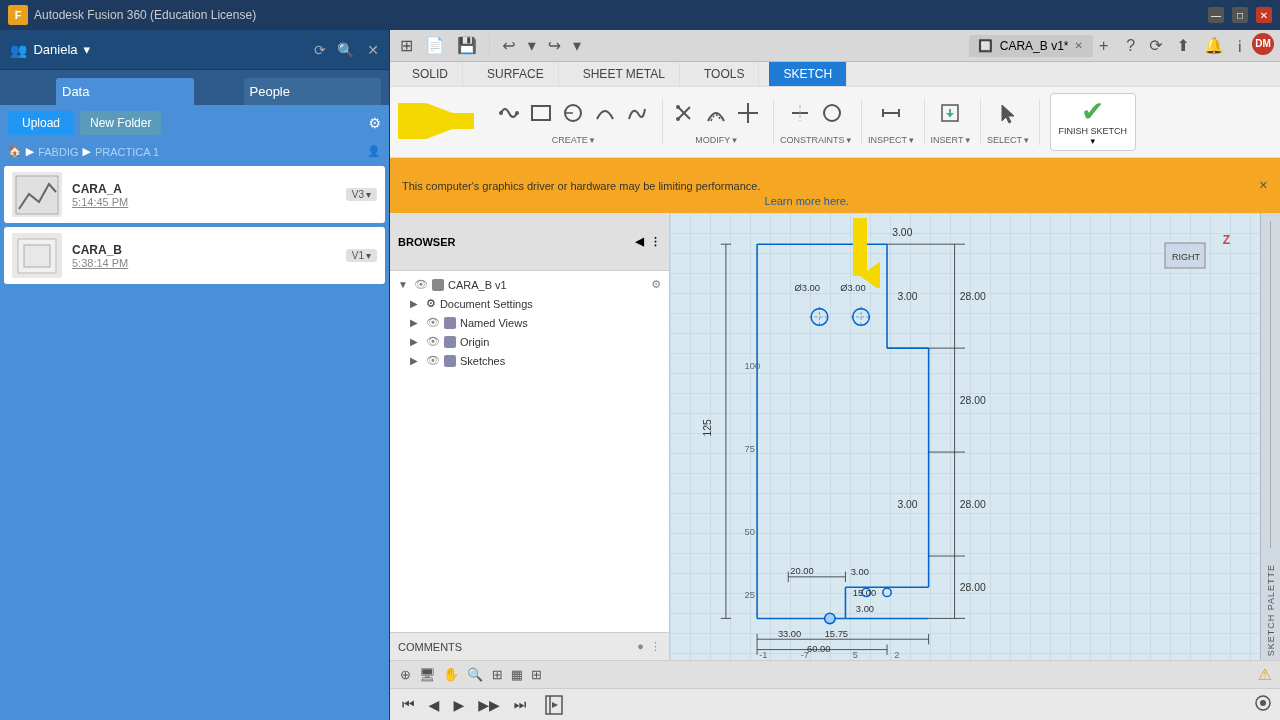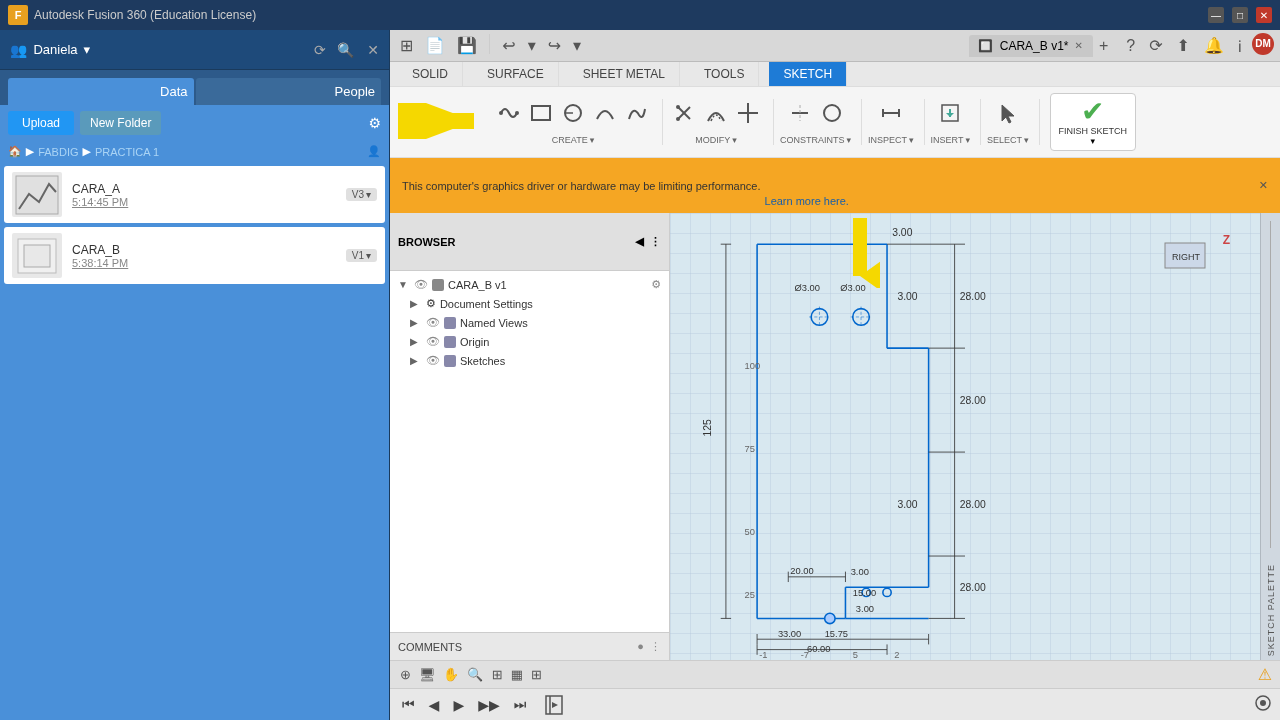--- a/index.html
+++ b/index.html
@@ -64,24 +64,25 @@
     .user-bar-icon { color: #aaa; font-size: 14px; cursor: pointer; }
 
     
     .data-tabs {
       display: flex;
       background: #2d5a8a;
       padding: 8px 8px 0;
       gap: 2px;
     }
     .data-tab {
-      flex: 1; text-align: right;
+      flex: 1; text-align: left;
       padding: 6px; background: #3a6a9a;
       color: white; cursor: pointer; border-radius: 3px 3px 0 0;
       font-size: 13px;
+      margin-left: 48px;
     }
     .data-tab.active { background: #4a90d9; }
 
     
     .action-bar {
       display: flex; align-items: center; gap: 6px;
       padding: 6px 8px;
       background: #4a90d9;
     }
     .btn-upload {
@@ -123,21 +124,21 @@
     }
     .file-thumb {
       width: 50px; height: 45px;
       background: #e8e8e8;
       border-radius: 2px;
       display: flex; align-items: center; justify-content: center;
       font-size: 20px; color: #666;
       overflow: hidden;
     }
     .file-info { flex: 1; }
-    .file-name { font-weight: normal; font-size: 12px; color: #333; }
+    .file-name { font-weight: bold; font-size: 12px; color: #333; }
     .file-time { color: #888; font-size: 11px; text-decoration: underline; }
     .file-version {
       background: #e0e0e0; color: #555;
       padding: 1px 6px; border-radius: 3px;
       font-size: 10px; display: flex; align-items: center; gap: 2px;
     }
 
     
     .right-panel {
       flex: 1;

